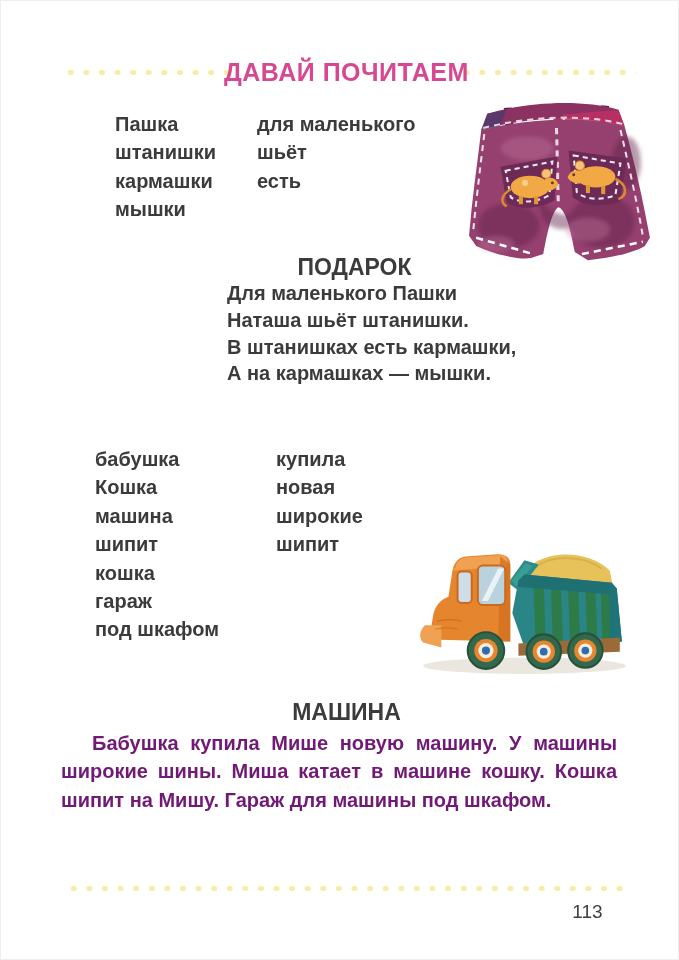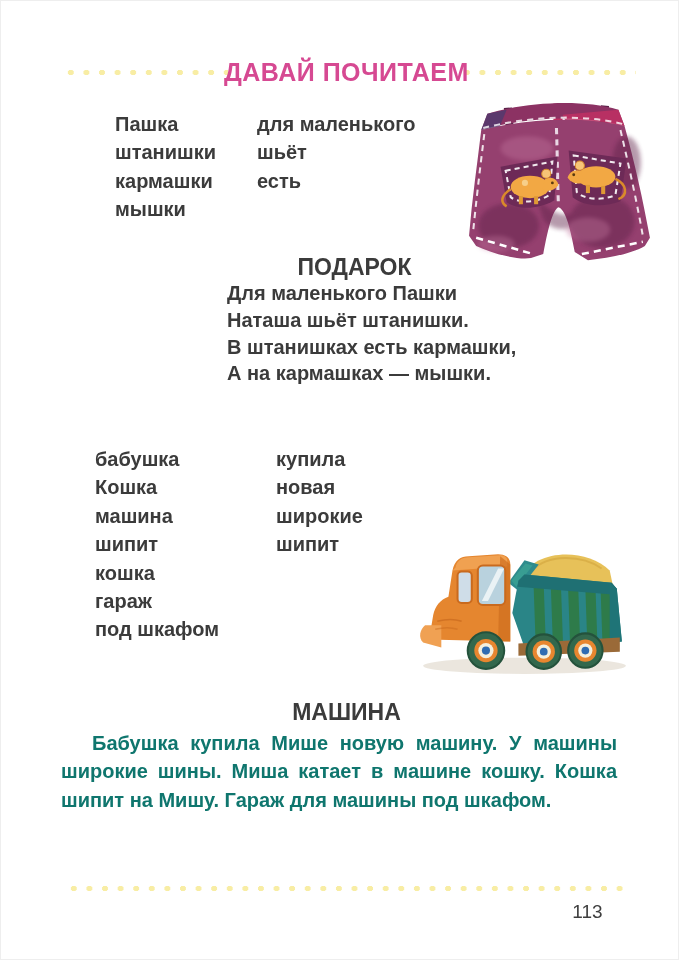--- a/index.html
+++ b/index.html
@@ -43,21 +43,21 @@
   .h-mashina { top:699px; }
 
   .poem {
     position:absolute; left:227px; top:280px; z-index:2;
     font-size:20px; font-weight:700; color:#3b3b3b;
     line-height:26.8px; white-space:nowrap;
   }
 
   .story-paragraph {
     position:absolute; left:61px; top:729px; width:556px; z-index:2;
-    font-size:20px; font-weight:700; color:#0f766e;
+    font-size:20px; font-weight:700; color:#701a75;
     line-height:28.4px; text-indent:31px; text-align:justify;
   }
 
   .watermark {
     position:absolute; left:50px; top:456px; width:580px; z-index:1;
     text-align:center; font-size:45px; font-weight:700; letter-spacing:1px;
     color:#ffffff; white-space:nowrap;
     text-shadow: 3px 4px 3px #c8c8c8, -1px -1px 0 #efefef;
     font-family:"DejaVu Sans","Liberation Sans",sans-serif;
   }

